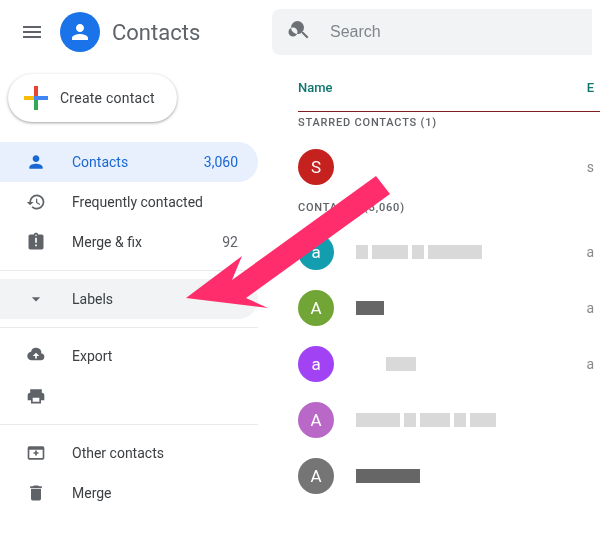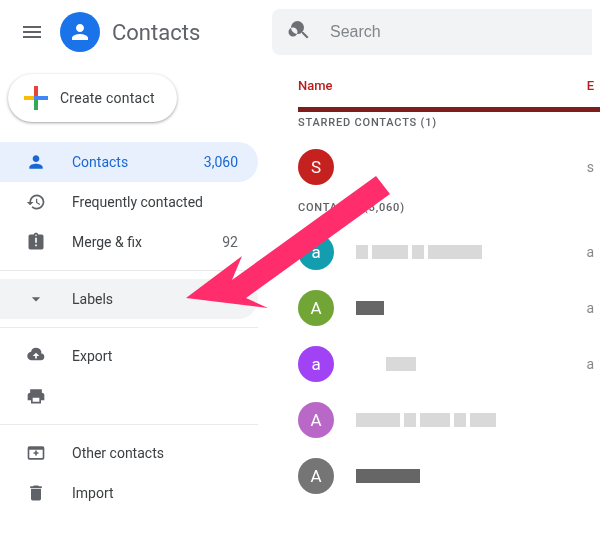--- a/index.html
+++ b/index.html
@@ -34,21 +34,21 @@
   .nav-item.active .nav-count { color:#1967d2; }
   .nav-item.labels { background:#f1f3f4; }
   .nav-icon { width:20px; height:20px; margin-right:26px; display:flex; align-items:center; justify-content:center; }
   .nav-icon svg { width:20px; height:20px; fill:#5f6368; }
   .nav-item.active .nav-icon svg { fill:#1967d2; }
   .nav-label { flex:1; }
   .nav-count { font-size:14px; color:#5f6368; }
   .sep { height:1px; background:#e8eaed; margin:8px 0; }
 
   
-  .col-header { display:flex; align-items:center; height:48px; font-size:13px; color:#b91c1c; border-bottom:5px solid #7f1d1d; }
+  .col-header { display:flex; align-items:center; height:48px; font-size:13px; color:#0f766e; border-bottom:1px solid #7f1d1d; }
   .col-header .name { font-weight:500; }
   .col-header .right { margin-left:auto; padding-right:6px; font-weight:500;}
   .section-label { font-size:11px; letter-spacing:.8px; color:#5f6368; font-weight:500; margin:4px 0 10px; }
   .contact-row { display:flex; align-items:center; height:56px; }
   .avatar { width:36px; height:36px; border-radius:50%; display:flex; align-items:center; justify-content:center; color:#fff; font-size:17px; font-weight:400; flex:none; margin-right:22px; }
   .blur { display:flex; gap:4px; align-items:center; }
   .blur span { display:block; height:14px; background:#d9d9d9; }
   .blur.dark span { background:#666; }
   .right-letter { margin-left:auto; padding-right:6px; color:#888; font-size:14px; }
 
@@ -158,21 +158,21 @@
               </svg>
             </span>
           <span class="nav-label">Other contacts</span>
         </div>
         <div class="nav-item">
           <span class="nav-icon">
               <svg viewBox="0 0 24 24">
                 <path d="M6 7v12a2 2 0 002 2h8a2 2 0 002-2V7H6zm13-3h-3.5l-1-1h-5l-1 1H5v2h14z"></path>
               </svg>
             </span>
-          <span class="nav-label">Import</span>
+          <span class="nav-label">Merge</span>
         </div>
       </div>
     </div>
 
     <div class="main">
       <div class="col-header">
         <span class="name">Name</span>
         <span class="right">E</span>
       </div>
 

